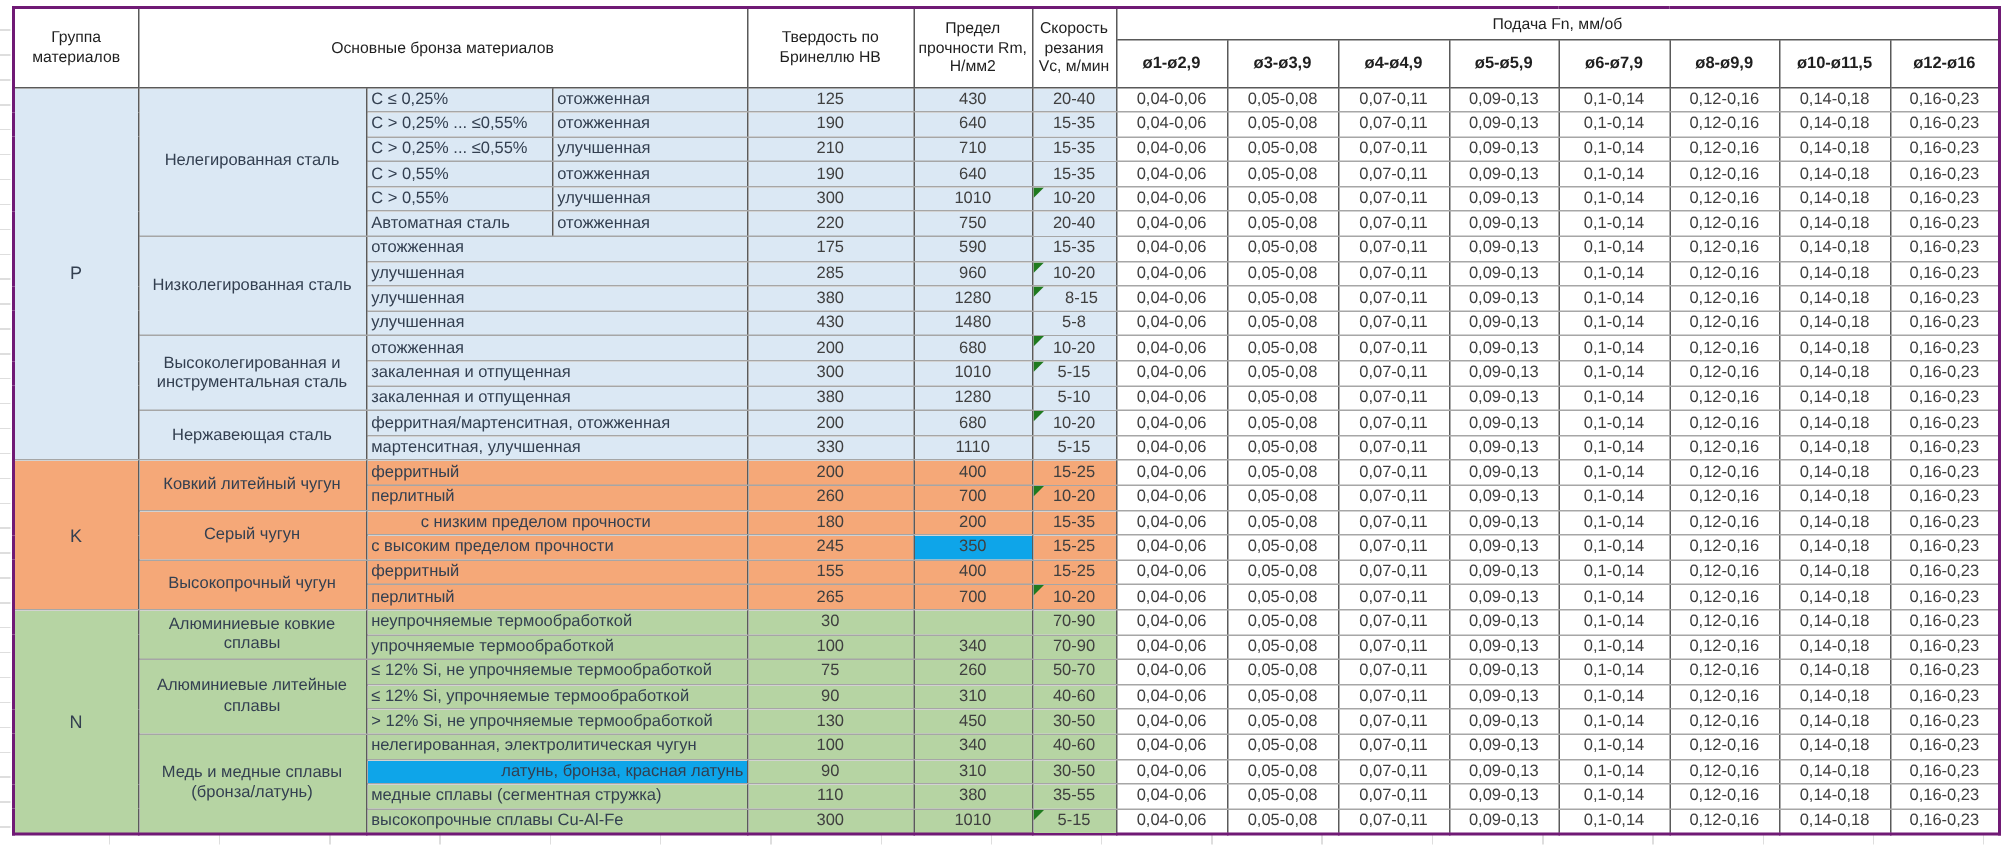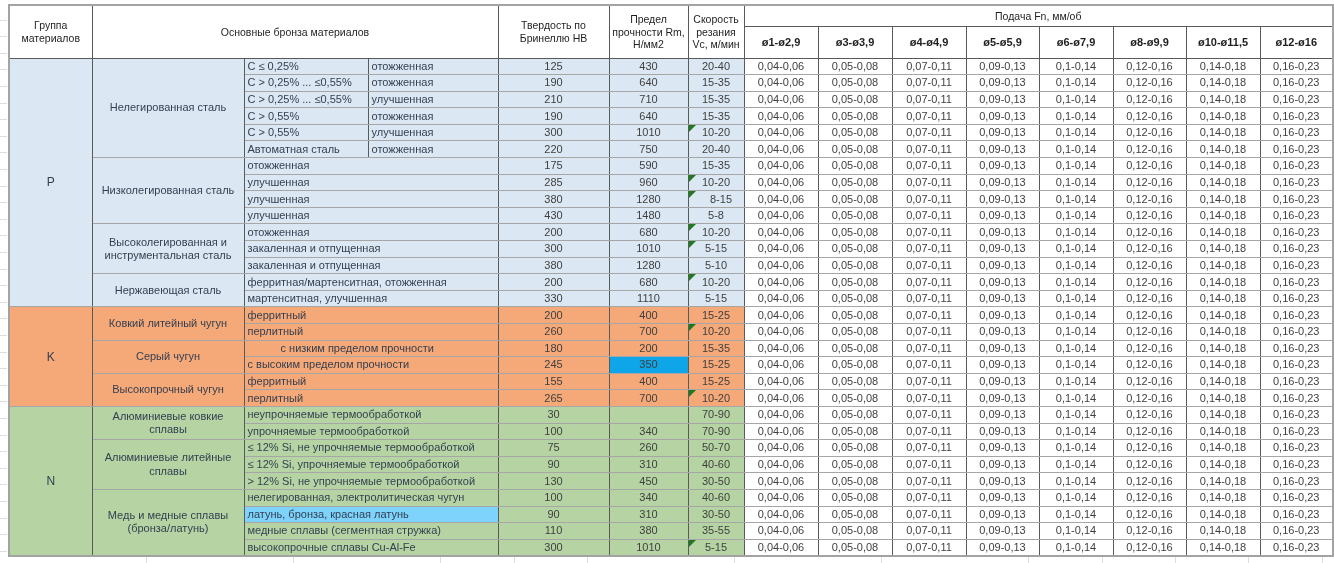--- a/index.html
+++ b/index.html
@@ -2,21 +2,21 @@
 <html><head>
 <meta charset="utf-8">
 <style>
   html,body{margin:0;padding:0;background:#ffffff;}
   body{width:1334px;height:563px;overflow:hidden;position:relative;font-family:"Liberation Sans",sans-serif;}
   .margin-left{position:absolute;left:0;top:4px;width:7px;height:552px;
     background:repeating-linear-gradient(to bottom,transparent 0 15.6px,#dedede 15.6px 16.6px);}
   .margin-bottom{position:absolute;left:0;top:556px;width:1334px;height:7px;
     background:repeating-linear-gradient(to right,transparent 0 72.5px,#dedede 72.5px 73.5px);}
   .sheet{position:absolute;left:8px;top:4px;}
-  table{border-collapse:collapse;table-layout:fixed;border:2px solid #a3a3a3;}
+  table{border-collapse:collapse;table-layout:fixed;border:2px solid #701a75;}
   th,td{box-sizing:border-box;overflow:hidden;}
   thead th{font-weight:400;font-size:10.5px;color:#1f1f1f;text-align:center;vertical-align:middle;
     background:#ffffff;border:1px solid #595959;white-space:normal;line-height:1.18;padding:1px 2px;}
   thead tr.hr1{height:21px;}
   thead tr.hr2{height:32px;}
   thead th.diam{font-weight:700;font-size:11px;white-space:nowrap;}
   tbody tr{height:16.6px;}
   tbody td{border-left:1px solid #5a5a5a;border-right:1px solid #5a5a5a;
     border-top:1px solid #a6a6a6;border-bottom:1px solid #a6a6a6;
     font-size:11px;color:#3f3f3f;text-align:center;vertical-align:middle;
@@ -467,21 +467,21 @@
           <td class="feed">0,04-0,06</td>
           <td class="feed">0,05-0,08</td>
           <td class="feed">0,07-0,11</td>
           <td class="feed">0,09-0,13</td>
           <td class="feed">0,1-0,14</td>
           <td class="feed">0,12-0,16</td>
           <td class="feed">0,14-0,18</td>
           <td class="feed">0,16-0,23</td>
         </tr>
         <tr>
-          <td colspan="2" class="cond" style="background: #7dd3fc;">латунь, бронза, красная латунь</td>
+          <td colspan="2" class="cond" style="background: #0ea5e9; text-align: right;">латунь, бронза, красная латунь</td>
           <td class="num" style="background: rgb(182, 212, 163);">90</td>
           <td class="num" style="background: rgb(182, 212, 163);">310</td>
           <td class="num vc" style="background: rgb(182, 212, 163);">30-50</td>
           <td class="feed">0,04-0,06</td>
           <td class="feed">0,05-0,08</td>
           <td class="feed">0,07-0,11</td>
           <td class="feed">0,09-0,13</td>
           <td class="feed">0,1-0,14</td>
           <td class="feed">0,12-0,16</td>
           <td class="feed">0,14-0,18</td>

